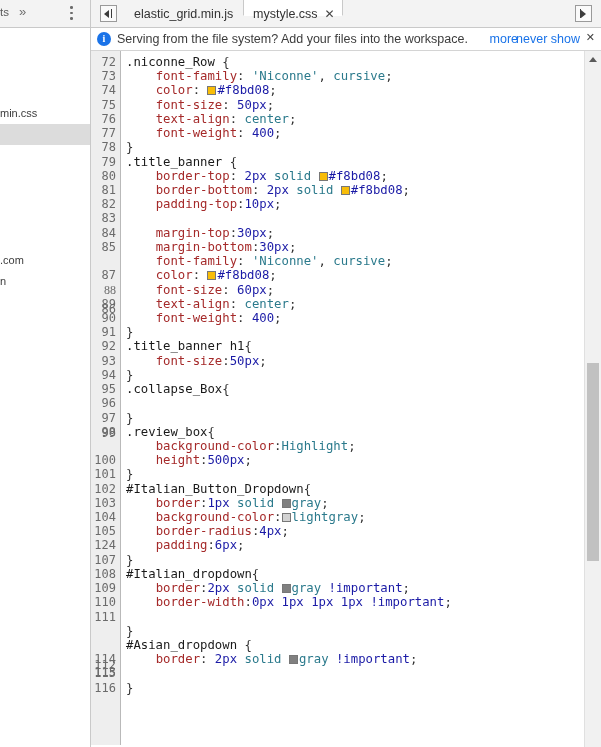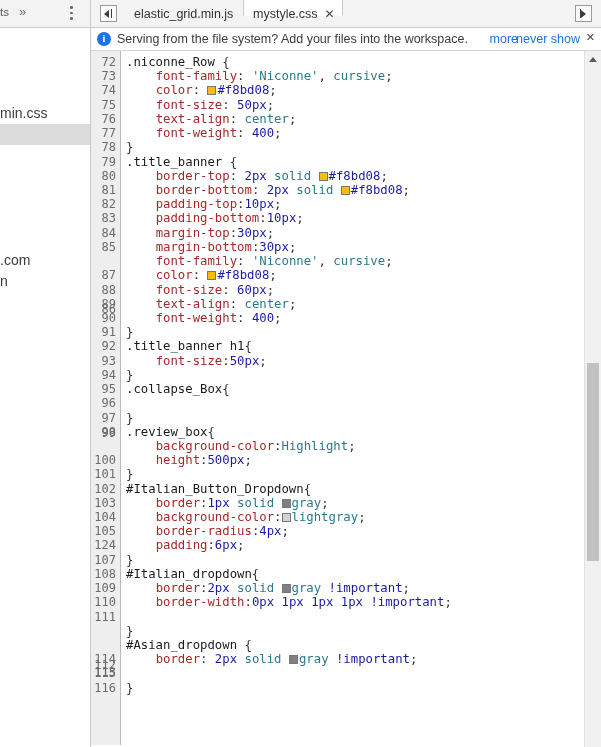--- a/index.html
+++ b/index.html
@@ -83,21 +83,21 @@
     bottom: 0;
     background: #ffffff;
     overflow: hidden;
   }
   .lf-item {
     position: absolute;
     left: 0;
     width: 110px;
     height: 21px;
     line-height: 21px;
-    font-size: 14px;
+    font-size: 11px;
     color: #3b3b3b;
     white-space: nowrap;
     box-sizing: border-box;
     padding-left: 0px;
   }
   .lf-item.sel {
     background: #dcdcdc;
   }
 
   
@@ -395,21 +395,21 @@
         <div class="ln" style="top: 88.32px;">78</div>
         <div class="ln" style="top: 102.54px;">79</div>
         <div class="ln" style="top: 116.76px;">80</div>
         <div class="ln" style="top: 130.98px;">81</div>
         <div class="ln" style="top: 145.2px;">82</div>
         <div class="ln" style="top: 159.42px;">83</div>
         <div class="ln" style="top: 173.64px;">84</div>
         <div class="ln" style="top: 187.86px;">85</div>
         <div class="ln" style="top: 202.08px; margin-top: 48px;">86</div>
         <div class="ln" style="top: 216.3px;">87</div>
-        <div class="ln" style="top: 230.52px;">88</div>
+        <div class="ln" style="top: 230.52px; font-family: Liberation Serif, serif;">88</div>
         <div class="ln" style="top: 244.74px;">89</div>
         <div class="ln" style="top: 258.96px;">90</div>
         <div class="ln" style="top: 273.18px;">91</div>
         <div class="ln" style="top: 287.4px;">92</div>
         <div class="ln" style="top: 301.62px;">93</div>
         <div class="ln" style="top: 315.84px;">94</div>
         <div class="ln" style="top: 330.06px;">95</div>
         <div class="ln" style="top: 344.28px;">96</div>
         <div class="ln" style="top: 358.5px;">97</div>
         <div class="ln" style="top: 372.72px;">98</div>
@@ -437,21 +437,20 @@
         <div class="cl" style="top: 17.22px;">&nbsp;&nbsp;&nbsp;&nbsp;<span class="t-prop">font-family</span><span class="t-punct">:&nbsp;</span><span class="t-str">'Niconne'</span><span class="t-punct">,</span>&nbsp;<span class="t-kw">cursive</span><span class="t-punct">;</span></div>
         <div class="cl" style="top: 31.44px;">&nbsp;&nbsp;&nbsp;&nbsp;<span class="t-prop">color</span><span class="t-punct">:&nbsp;</span><span class="sw" style="background:#f8bd08"></span><span class="t-val">#f8bd08</span><span class="t-punct">;</span></div>
         <div class="cl" style="top: 45.66px;">&nbsp;&nbsp;&nbsp;&nbsp;<span class="t-prop">font-size</span><span class="t-punct">:&nbsp;</span><span class="t-val">50px</span><span class="t-punct">;</span></div>
         <div class="cl" style="top: 59.88px;">&nbsp;&nbsp;&nbsp;&nbsp;<span class="t-prop">text-align</span><span class="t-punct">:&nbsp;</span><span class="t-kw">center</span><span class="t-punct">;</span></div>
         <div class="cl" style="top: 74.1px;">&nbsp;&nbsp;&nbsp;&nbsp;<span class="t-prop">font-weight</span><span class="t-punct">:&nbsp;</span><span class="t-val">400</span><span class="t-punct">;</span></div>
         <div class="cl" style="top: 88.32px;"><span class="t-punct">}</span></div>
         <div class="cl" style="top: 102.54px;"><span class="t-sel">.title_banner </span><span class="t-punct">{</span></div>
         <div class="cl" style="top: 116.76px;">&nbsp;&nbsp;&nbsp;&nbsp;<span class="t-prop">border-top</span><span class="t-punct">:&nbsp;</span><span class="t-val">2px</span>&nbsp;<span class="t-kw">solid</span>&nbsp;<span class="sw" style="background:#f8bd08"></span><span class="t-val">#f8bd08</span><span class="t-punct">;</span></div>
         <div class="cl" style="top: 130.98px;">&nbsp;&nbsp;&nbsp;&nbsp;<span class="t-prop">border-bottom</span><span class="t-punct">:&nbsp;</span><span class="t-val">2px</span>&nbsp;<span class="t-kw">solid</span>&nbsp;<span class="sw" style="background:#f8bd08"></span><span class="t-val">#f8bd08</span><span class="t-punct">;</span></div>
         <div class="cl" style="top: 145.2px;">&nbsp;&nbsp;&nbsp;&nbsp;<span class="t-prop">padding-top</span><span class="t-punct">:</span><span class="t-val">10px</span><span class="t-punct">;</span></div>
-        <div class="cl" style="top: 159.42px;">&nbsp;&nbsp;&nbsp;&nbsp;<span class="t-prop">padding-bottom</span><span class="t-punct">:</span><span class="t-val">10px</span><span class="t-punct">;</span></div>
         <div class="cl" style="top: 173.64px;">&nbsp;&nbsp;&nbsp;&nbsp;<span class="t-prop">margin-top</span><span class="t-punct">:</span><span class="t-val">30px</span><span class="t-punct">;</span></div>
         <div class="cl" style="top: 187.86px;">&nbsp;&nbsp;&nbsp;&nbsp;<span class="t-prop">margin-bottom</span><span class="t-punct">:</span><span class="t-val">30px</span><span class="t-punct">;</span></div>
         <div class="cl" style="top: 202.08px;">&nbsp;&nbsp;&nbsp;&nbsp;<span class="t-prop">font-family</span><span class="t-punct">:&nbsp;</span><span class="t-str">'Niconne'</span><span class="t-punct">,</span>&nbsp;<span class="t-kw">cursive</span><span class="t-punct">;</span></div>
         <div class="cl" style="top: 216.3px;">&nbsp;&nbsp;&nbsp;&nbsp;<span class="t-prop">color</span><span class="t-punct">:&nbsp;</span><span class="sw" style="background:#f8bd08"></span><span class="t-val">#f8bd08</span><span class="t-punct">;</span></div>
         <div class="cl" style="top: 230.52px;">&nbsp;&nbsp;&nbsp;&nbsp;<span class="t-prop">font-size</span><span class="t-punct">:&nbsp;</span><span class="t-val">60px</span><span class="t-punct">;</span></div>
         <div class="cl" style="top: 244.74px;">&nbsp;&nbsp;&nbsp;&nbsp;<span class="t-prop">text-align</span><span class="t-punct">:&nbsp;</span><span class="t-kw">center</span><span class="t-punct">;</span></div>
         <div class="cl" style="top: 258.96px;">&nbsp;&nbsp;&nbsp;&nbsp;<span class="t-prop">font-weight</span><span class="t-punct">:&nbsp;</span><span class="t-val">400</span><span class="t-punct">;</span></div>
         <div class="cl" style="top: 273.18px;"><span class="t-punct">}</span></div>
         <div class="cl" style="top: 287.4px;"><span class="t-sel">.title_banner h1</span><span class="t-punct">{</span></div>
         <div class="cl" style="top: 301.62px;">&nbsp;&nbsp;&nbsp;&nbsp;<span class="t-prop">font-size</span><span class="t-punct">:</span><span class="t-val">50px</span><span class="t-punct">;</span></div>

